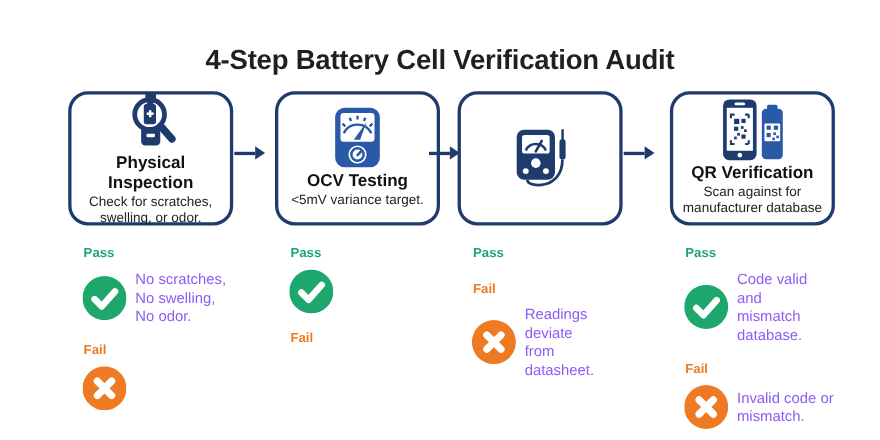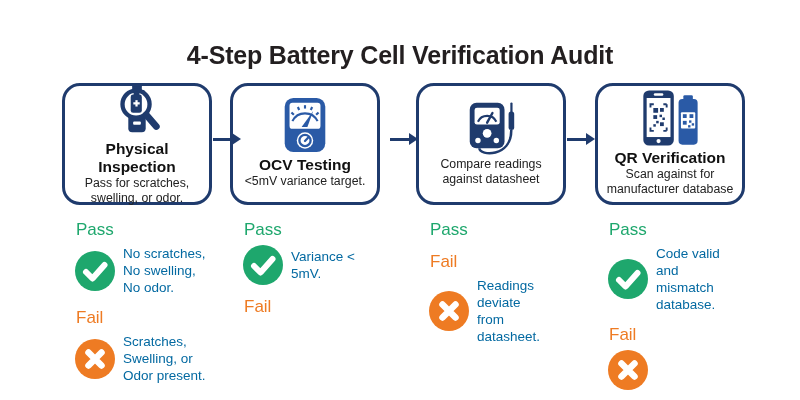--- a/index.html
+++ b/index.html
@@ -17,29 +17,29 @@
     box-sizing:border-box;height:122px;width:150px;
     border:3px solid var(--navy,#1f3b6d);border-radius:18px;background:#fff;
     display:flex;flex-direction:column;align-items:center;justify-content:center;
     padding:4px 3px 6px;
   }
   .step-icon{flex:none;display:flex;align-items:center;justify-content:center;color:var(--navy,#1f3b6d);}
   .step-icon svg{display:block;}
   .icon-mid{color:var(--mid_blue,#2a5aa6);}
   .step-title{font-size:15.5px;font-weight:700;line-height:18px;margin-top:2px;text-align:center;color:#111;}
   .step-sub{font-size:12.3px;line-height:15.5px;text-align:center;white-space:pre-line;color:#222;}
-  .pf-label{font-size:17px;font-weight:400;line-height:20px;margin:15px 0 5px 14px;}
+  .pf-label{font-size:12px;font-weight:700;line-height:20px;margin:15px 0 5px 14px;}
   .pf-label.pass{color:var(--green,#1ea76d);}
   .pf-label.fail{color:var(--orange,#ee7b23);margin-top:12px;}
   .pf-row{display:flex;align-items:center;gap:8px;padding-left:13px;}
   .pf-icon{width:40px;height:40px;flex:none;}
   .pf-icon svg{display:block;}
   .circle-pass{fill:var(--green,#1ea76d);}
   .circle-fail{fill:var(--orange,#ee7b23);}
-  .pf-text{font-size:13.5px;line-height:17px;white-space:pre-line;color:#0369a1;}
+  .pf-text{font-size:13.5px;line-height:17px;white-space:pre-line;color:#8b5cf6;}
   .arrow{position:absolute;top:138px;width:19px;height:3px;background:var(--navy,#1f3b6d);}
   .arrow::after{
     content:"";position:absolute;right:-9px;top:-5px;width:0;height:0;
     border-left:9px solid var(--navy,#1f3b6d);
     border-top:6.5px solid transparent;border-bottom:6.5px solid transparent;
   }
 </style>
 </head>
 <body>
 
@@ -56,21 +56,21 @@
           <rect x="28" y="43" width="8" height="3.2" rx="1" fill="#fff"></rect>
           <circle cx="31" cy="25" r="14" fill="#fff" stroke="currentColor" stroke-width="4.5"></circle>
           <rect x="28.5" y="12" width="6" height="4" rx="1" fill="currentColor"></rect>
           <rect x="25.5" y="15" width="11.5" height="19" rx="2.5" fill="currentColor"></rect>
           <rect x="28.2" y="23" width="6.6" height="2.3" fill="#fff"></rect>
           <rect x="30.35" y="20.85" width="2.3" height="6.6" fill="#fff"></rect>
           <line x1="41.5" y1="36" x2="52" y2="48" stroke="currentColor" stroke-width="7" stroke-linecap="round"></line>
         </svg>
       </span>
       <div class="step-title">Physical Inspection</div>
-      <div class="step-sub">Pass for scratches,
+      <div class="step-sub">Check for scratches,
 swelling, or odor.</div>
     </div>
     <div class="pf-label pass">Pass</div>
     <div class="pf-row">
       <span class="pf-icon">
         <svg width="40" height="40" viewBox="0 0 40 40">
           <circle class="circle-pass" cx="20" cy="20" r="20"></circle>
           <path d="M11 21 L17.5 27.5 L29.5 14" fill="none" stroke="#fff" stroke-width="6" stroke-linecap="round" stroke-linejoin="round"></path>
         </svg>
       </span>
@@ -79,27 +79,24 @@
 No odor.</div>
     </div>
     <div class="pf-label fail">Fail</div>
     <div class="pf-row">
       <span class="pf-icon">
         <svg width="40" height="40" viewBox="0 0 40 40">
           <circle class="circle-fail" cx="20" cy="20" r="20"></circle>
           <path d="M13.5 13.5 L26.5 26.5 M26.5 13.5 L13.5 26.5" stroke="#fff" stroke-width="6.5" stroke-linecap="round"></path>
         </svg>
       </span>
-      <div class="pf-text">Scratches,
-Swelling, or
-Odor present.</div>
-    </div>
-  </div>
-
-  <div class="column" style="left:230px">
+    </div>
+  </div>
+
+  <div class="column" style="left:250px">
     <div class="step-box">
       <span class="step-icon icon-mid">
         <svg width="62" height="58" viewBox="0 0 64 60">
           <rect x="11" y="2" width="42" height="56" rx="9" fill="currentColor"></rect>
           <rect x="16" y="7" width="32" height="27" rx="3" fill="#fff"></rect>
           <path d="M19 26 A 14.5 14.5 0 0 1 45 26" fill="none" stroke="currentColor" stroke-width="2.2"></path>
           <line x1="20.5" y1="19.5" x2="18" y2="17" stroke="currentColor" stroke-width="2.2"></line>
           <line x1="26" y1="14.5" x2="24.6" y2="11.4" stroke="currentColor" stroke-width="2.2"></line>
           <line x1="32" y1="13" x2="32" y2="9.5" stroke="currentColor" stroke-width="2.2"></line>
           <line x1="38" y1="14.5" x2="39.4" y2="11.4" stroke="currentColor" stroke-width="2.2"></line>
@@ -114,59 +111,56 @@
       <div class="step-sub">&lt;5mV variance target.</div>
     </div>
     <div class="pf-label pass">Pass</div>
     <div class="pf-row">
       <span class="pf-icon">
         <svg width="40" height="40" viewBox="0 0 40 40">
           <circle class="circle-pass" cx="20" cy="20" r="20"></circle>
           <path d="M11 21 L17.5 27.5 L29.5 14" fill="none" stroke="#fff" stroke-width="6" stroke-linecap="round" stroke-linejoin="round"></path>
         </svg>
       </span>
-      <div class="pf-text">Variance &lt; 5mV.</div>
     </div>
     <div class="pf-label fail">Fail</div>
   </div>
 
   <div class="column" style="left:416px">
     <div class="step-box">
       <span class="step-icon">
         <svg width="62" height="58" viewBox="0 0 64 60">
           <path d="M20 51 C20 59, 53 61, 53 32" fill="none" stroke="currentColor" stroke-width="2.6"></path>
           <rect x="10" y="4" width="36" height="47" rx="7" fill="currentColor"></rect>
           <rect x="15" y="9" width="26" height="17.5" rx="2.5" fill="#fff"></rect>
           <path d="M18.5 23.5 A 10.5 10.5 0 0 1 37.5 23.5" fill="none" stroke="currentColor" stroke-width="2.2"></path>
           <line x1="28" y1="24.5" x2="33.5" y2="14.5" stroke="currentColor" stroke-width="2.5" stroke-linecap="round"></line>
           <circle cx="28" cy="35.5" r="4.5" fill="#fff"></circle>
           <circle cx="18.5" cy="43" r="2.8" fill="#fff"></circle>
           <circle cx="37.5" cy="43" r="2.8" fill="#fff"></circle>
           <rect x="50.2" y="13" width="5.8" height="19" rx="2.6" fill="currentColor"></rect>
           <rect x="52" y="3.5" width="2.3" height="11" rx="1.1" fill="currentColor"></rect>
         </svg>
       </span>
-      <div class="step-sub">Compare readings
-against datasheet</div>
     </div>
     <div class="pf-label pass">Pass</div>
     <div class="pf-label fail">Fail</div>
     <div class="pf-row">
       <span class="pf-icon">
         <svg width="40" height="40" viewBox="0 0 40 40">
           <circle class="circle-fail" cx="20" cy="20" r="20"></circle>
           <path d="M13.5 13.5 L26.5 26.5 M26.5 13.5 L13.5 26.5" stroke="#fff" stroke-width="6.5" stroke-linecap="round"></path>
         </svg>
       </span>
       <div class="pf-text">Readings deviate
 from datasheet.</div>
     </div>
   </div>
 
-  <div class="column" style="left:595px">
+  <div class="column" style="left:609px">
     <div class="step-box">
       <span class="step-icon">
         <svg width="80" height="58" viewBox="0 0 84 60">
           <g class="icon-mid" style="color:#2a5aa6">
             <rect x="56" y="6" width="10" height="5" rx="1.5" fill="currentColor"></rect>
             <rect x="51" y="10" width="20" height="48" rx="4" fill="currentColor"></rect>
             <rect x="53.5" y="24" width="15" height="17" rx="1" fill="#fff"></rect>
             <rect x="55.5" y="26" width="4" height="4" fill="currentColor"></rect>
             <rect x="62.5" y="26" width="4" height="4" fill="currentColor"></rect>
             <rect x="55.5" y="33" width="4" height="4" fill="currentColor"></rect>
@@ -206,20 +200,22 @@
 database.</div>
     </div>
     <div class="pf-label fail">Fail</div>
     <div class="pf-row">
       <span class="pf-icon">
         <svg width="40" height="40" viewBox="0 0 40 40">
           <circle class="circle-fail" cx="20" cy="20" r="20"></circle>
           <path d="M13.5 13.5 L26.5 26.5 M26.5 13.5 L13.5 26.5" stroke="#fff" stroke-width="6.5" stroke-linecap="round"></path>
         </svg>
       </span>
+      <div class="pf-text">Invalid code or
+mismatch.</div>
     </div>
   </div>
 
   <div class="arrow" style="left:213px"></div>
   <div class="arrow" style="left:390px"></div>
   <div class="arrow" style="left:567px"></div>
 
 </div>
 
 </body></html>

